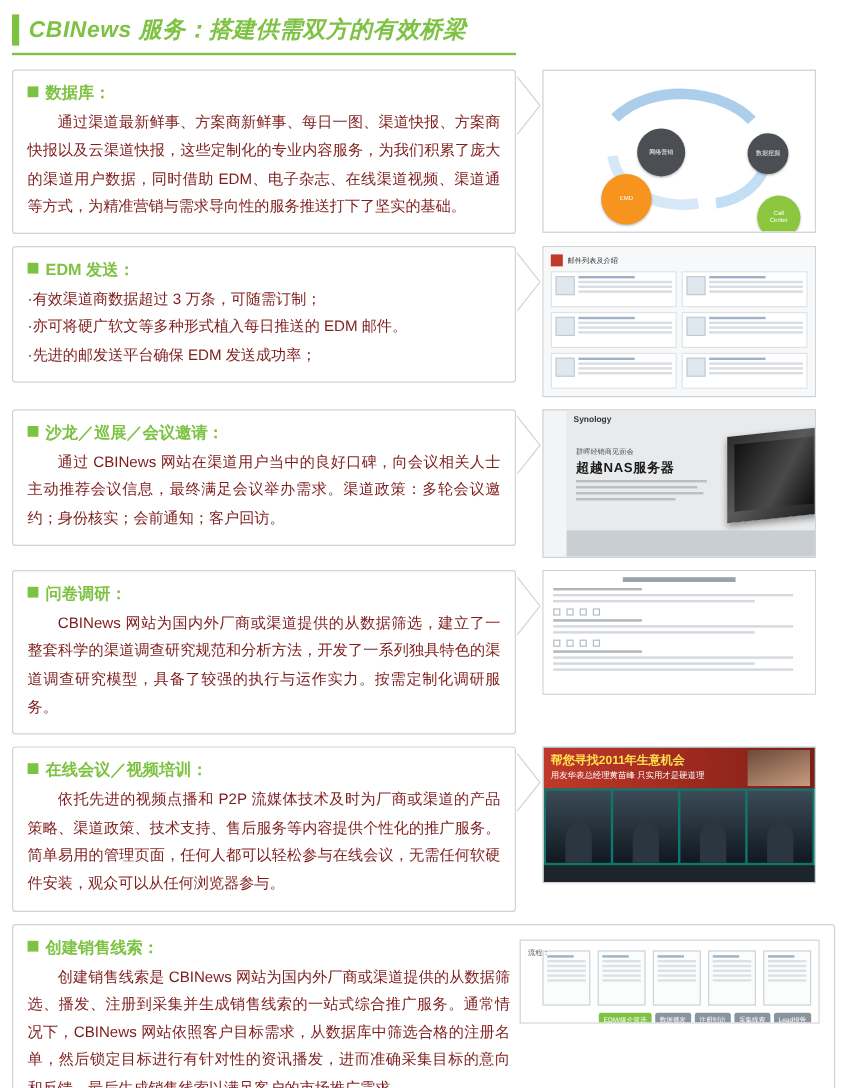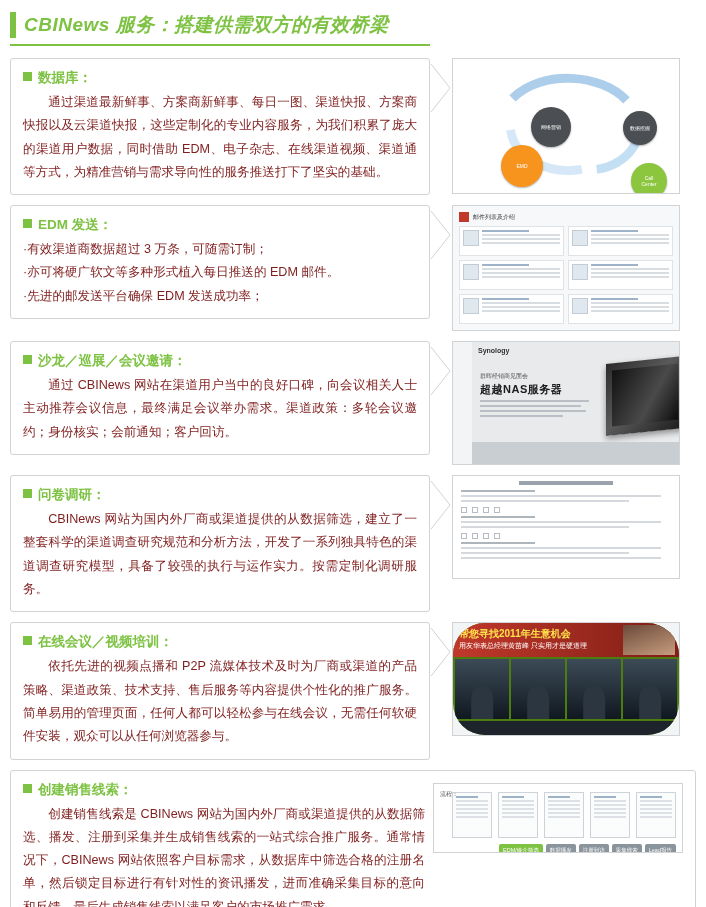--- a/index.html
+++ b/index.html
@@ -199,21 +199,21 @@
   .t4 .ttl { height: 4px; width: 45%; background: #9aa3ab; margin: 0 auto 5px auto; }
   .t4 .blk { margin-bottom: 5px; }
   .t4 .blk i { display: block; height: 2px; background: #d5d9dd; margin-bottom: 3px; }
   .t4 .blk i.s { width: 35%; background: #aeb5bb; }
   .t4 .blk i.m { width: 80%; }
   .t4 .blk i.l { width: 95%; }
   .t4 .opt { display: flex; gap: 5px; margin-bottom: 3px; }
   .t4 .opt span { width: 4px; height: 4px; border: 1px solid #b6bcc2; display: inline-block; }
 
   
-  .t5 { background: #4d7c0f; border-radius: 32px; }
+  .t5 { background: #0f766e; }
   .t5 .banner {
     position: absolute; left: 0; top: 0; width: 100%; height: 34px;
     background: linear-gradient(90deg, #c0392b 0%, #7f1d16 100%);
     color: #fff;
   }
   .t5 .banner .b1 { position: absolute; left: 6px; top: 4px; font-size: 10px; font-weight: bold; color: #ffe24b; }
   .t5 .banner .b2 { position: absolute; left: 6px; top: 18px; font-size: 7px; color: #fff; }
   .t5 .banner .face {
     position: absolute; right: 4px; top: 2px; width: 52px; height: 30px;
     background: linear-gradient(160deg,#6b4a3a,#c89d7e);

